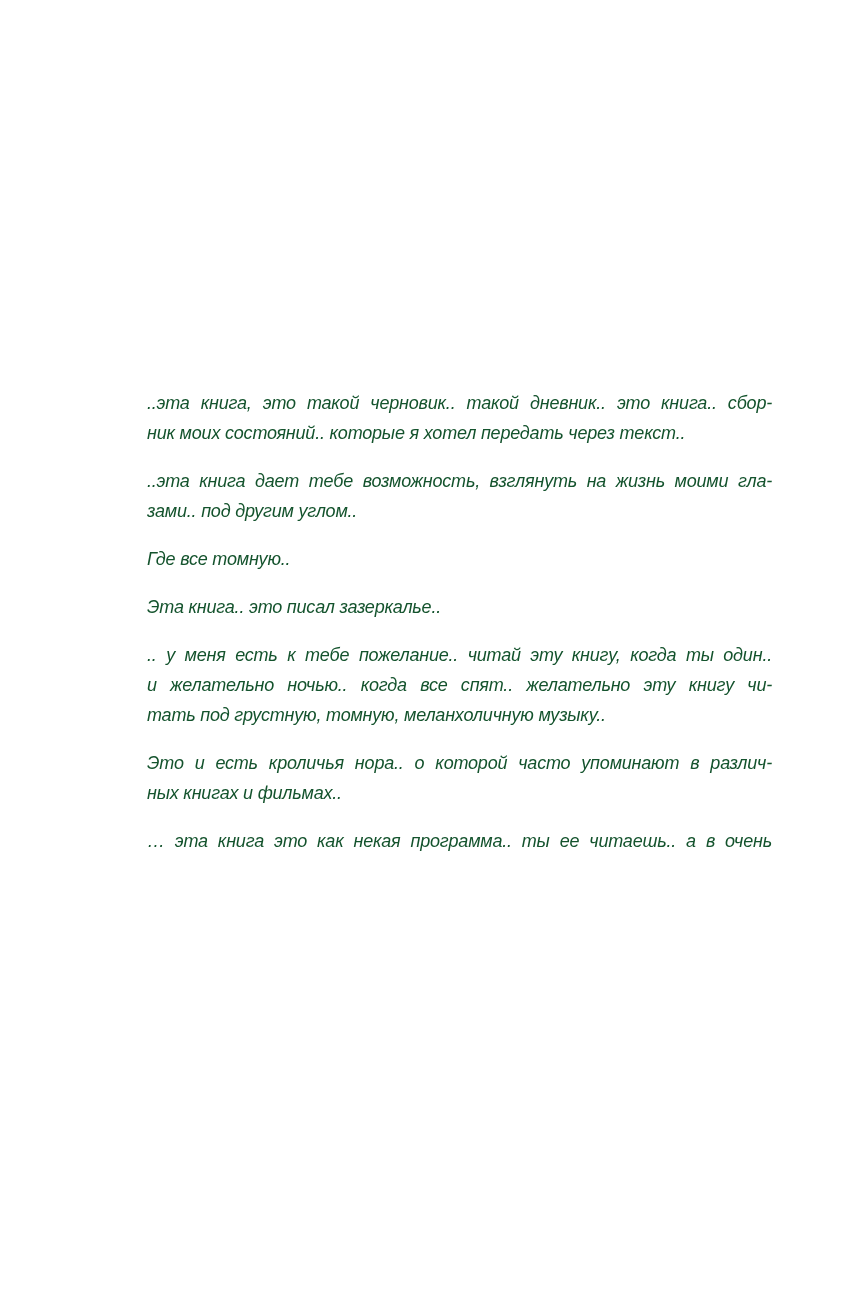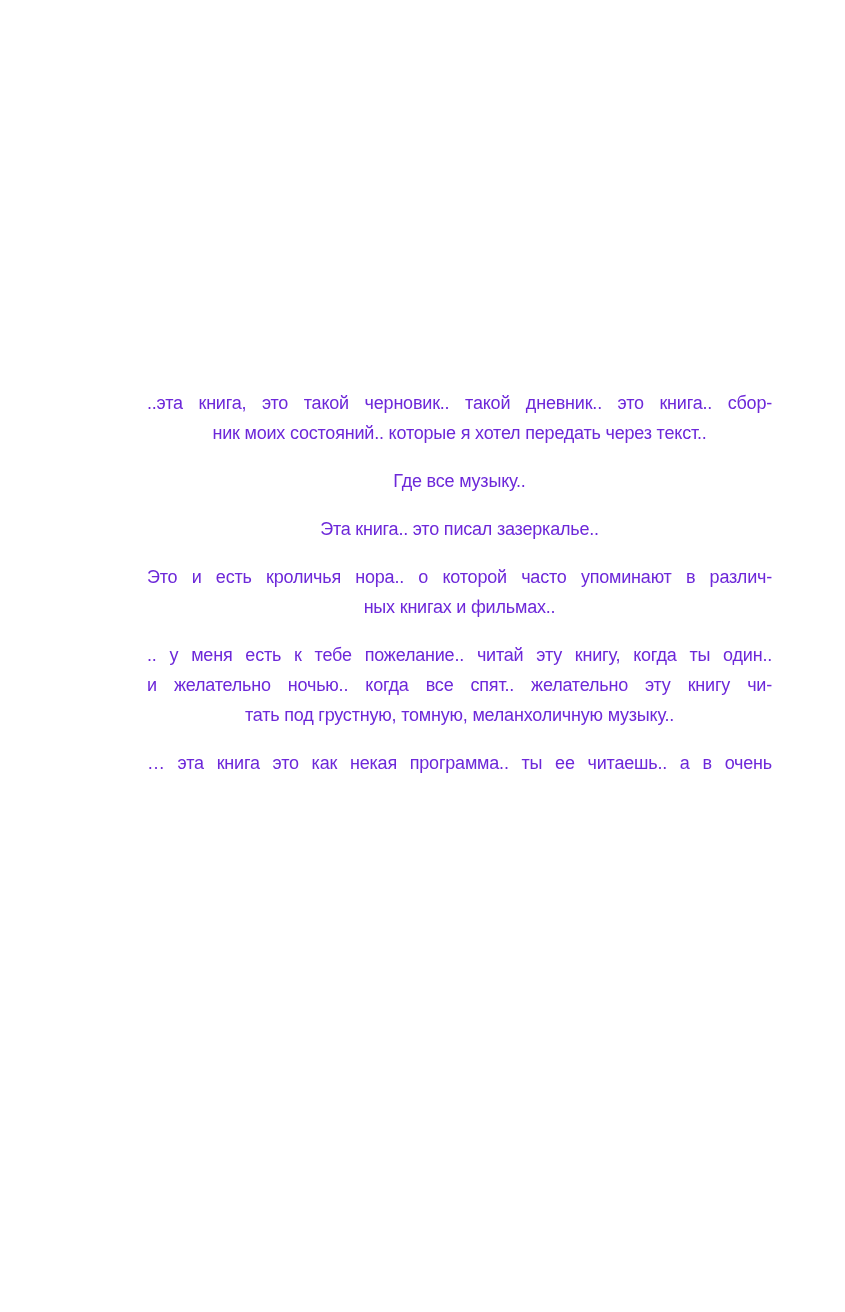--- a/index.html
+++ b/index.html
@@ -26,48 +26,52 @@
     color: #4a4a4a;
     line-height: 30px;
   }
   .paragraph {
     margin: 0 0 18px 0;
     padding: 0;
   }
   .text-line {
     max-height: 30px;
     overflow: hidden;
-    text-align: center;
+    text-align: left;
   }
   .text-line.justified {
     text-align: justify;
     text-align-last: justify;
   }
 </style>
 </head>
 <body>
 
 <div class="book-page">
-  <div class="text-block" style="color: #6d28d9;">
+  <div class="text-block" style="color: #14532d; font-style: italic;">
       <div class="paragraph">
         <div class="text-line justified">..эта книга, это такой черновик.. такой дневник.. это книга.. сбор-</div>
         <div class="text-line">ник моих состояний.. которые я хотел передать через текст..</div>
       </div>
       <div class="paragraph">
-        <div class="text-line">Где все музыку..</div>
+        <div class="text-line justified">..эта книга дает тебе возможность, взглянуть на жизнь моими гла-</div>
+        <div class="text-line">зами.. под другим углом..</div>
+      </div>
+      <div class="paragraph">
+        <div class="text-line">Где все томную..</div>
       </div>
       <div class="paragraph">
         <div class="text-line">Эта книга.. это писал зазеркалье..</div>
       </div>
       <div class="paragraph">
-        <div class="text-line justified">Это и есть кроличья нора.. о которой часто упоминают в различ-</div>
-        <div class="text-line">ных книгах и фильмах..</div>
-      </div>
-      <div class="paragraph">
         <div class="text-line justified">.. у меня есть к тебе пожелание.. читай эту книгу, когда ты один..</div>
         <div class="text-line justified">и желательно ночью.. когда все спят.. желательно эту книгу чи-</div>
         <div class="text-line">тать под грустную, томную, меланхоличную музыку..</div>
+      </div>
+      <div class="paragraph">
+        <div class="text-line justified">Это и есть кроличья нора.. о которой часто упоминают в различ-</div>
+        <div class="text-line">ных книгах и фильмах..</div>
       </div>
       <div class="paragraph">
         <div class="text-line justified">… эта книга это как некая программа.. ты ее читаешь.. а в очень</div>
       </div>
     </div>
 </div>
 
 </body></html>

